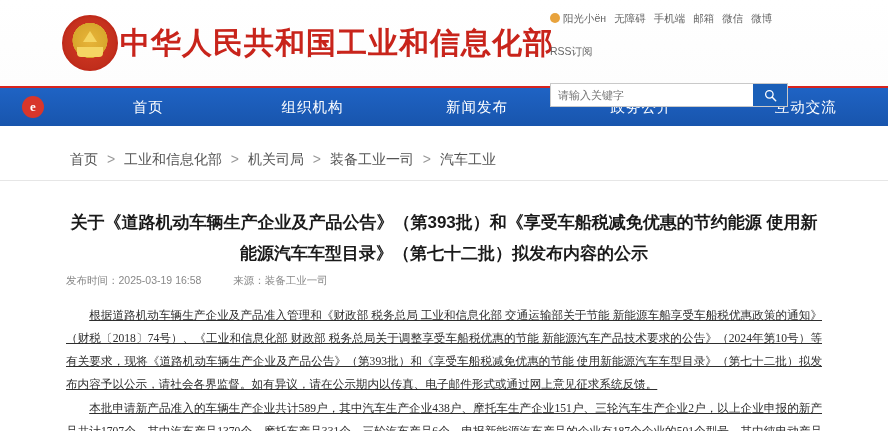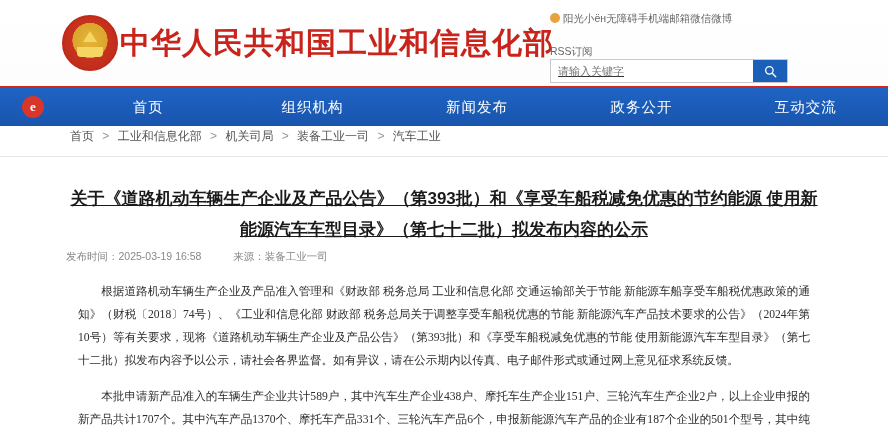--- a/index.html
+++ b/index.html
@@ -73,44 +73,44 @@
     position: absolute;
     right: 18px;
     top: 12px;
     width: 320px;
   }
   .quick-links {
     display: flex;
     align-items: center;
     font-size: 10.5px;
     color: #666;
+    gap: 8px;
     justify-content: flex-start;
   }
   .quick-links .ql-item { white-space: nowrap; cursor: pointer; }
   .ql-sun {
     display: inline-block;
     width: 10px; height: 10px;
     border-radius: 50%;
     background: #e8a33d;
     margin-right: 3px;
     vertical-align: -1px;
   }
   .rss-row {
     margin-top: 19px;
     font-size: 10.5px;
     color: #666;
   }
   .search-box {
-    margin-top: 0;
+    margin-top: 24px;
     display: flex;
     width: 238px;
     height: 24px;
     border: 1px solid #c9c9c9;
     background: #fff;
-    text-decoration: underline;
   }
   .search-input {
     flex: 1;
     border: none;
     outline: none;
     padding: 0 7px;
     font-size: 11px;
     color: #999;
     font-family: "Liberation Sans", sans-serif;
   }
@@ -160,60 +160,60 @@
     flex: 1;
     text-align: center;
     font-size: 14.5px;
     letter-spacing: 1px;
     cursor: pointer;
     white-space: nowrap;
   }
 
   
   .breadcrumb {
-    padding: 2px 0 11px 70px;
-    font-size: 12px;
+    padding: 25px 0 11px 70px;
+    font-size: 14px;
     color: #555;
     border-bottom: 1px solid #e6e6e6;
   }
   .breadcrumb span { cursor: pointer; }
   .breadcrumb .sep { margin: 0 5px; color: #999; cursor: default; }
 
   
   .article {
     padding: 0 66px;
   }
   .art-title {
     margin: 26px 0 0;
     text-align: center;
     font-size: 17px;
     font-weight: bold;
     color: #1a1a1a;
     line-height: 1.85;
     font-family: "Liberation Sans", sans-serif;
-    text-decoration: underline;
   }
   .art-meta {
     margin-top: 4px;
     text-align: left;
     font-size: 10.5px;
     color: #888;
   }
   .art-meta .meta-gap { display: inline-block; width: 26px; }
   .art-body {
     margin-top: 16px;
     font-size: 11.6px;
     line-height: 2.0;
     color: #2e2e2e;
     text-align: justify;
     font-family: "Liberation Serif", serif;
   }
   .art-body p {
-    margin: 12px;
+    margin: 0;
     text-indent: 2em;
+    text-decoration: underline;
   }
 </style>
 </head>
 <body>
 
 <div class="header">
   <div class="emblem"></div>
   <div class="title-block">
     <div class="title-cn">中华人民共和国工业和信息化部</div>
   </div>

